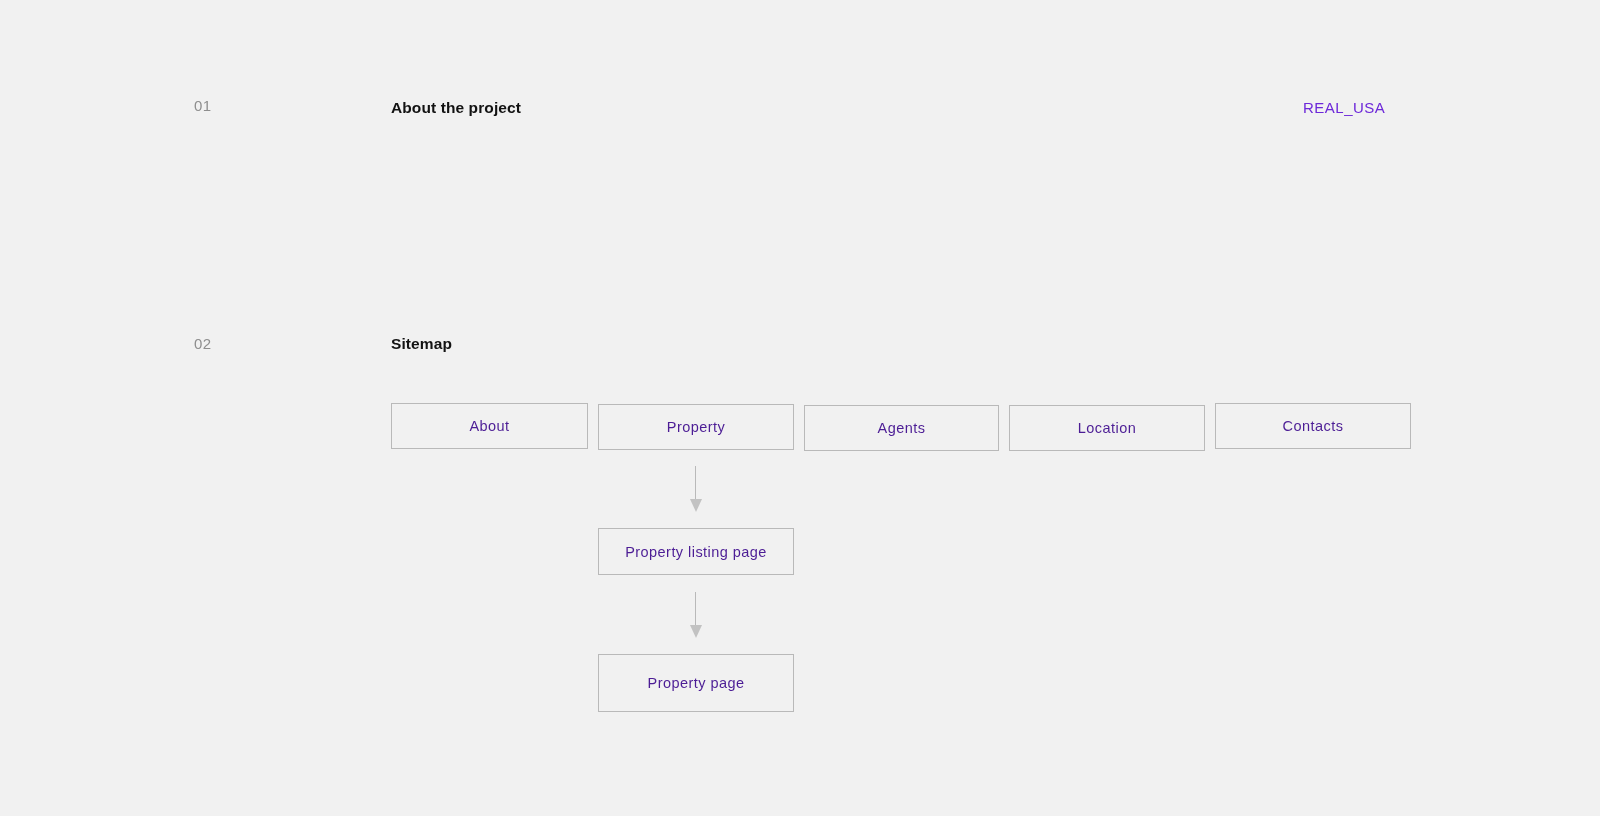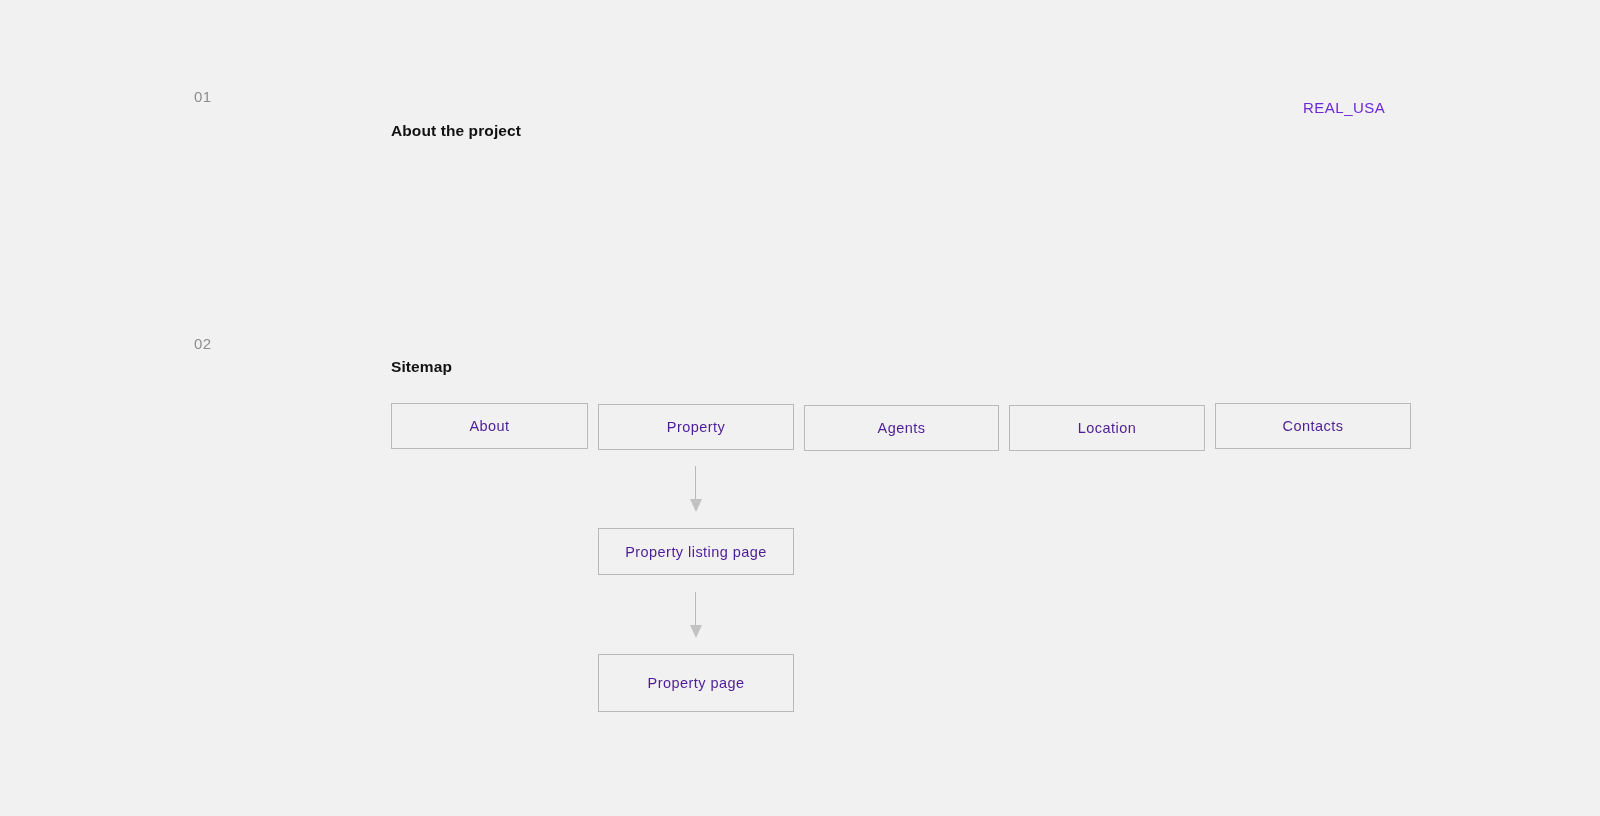--- a/index.html
+++ b/index.html
@@ -29,21 +29,20 @@
     color: #8e8e8e;
     letter-spacing: 0.4px;
     font-weight: 400;
   }
   .section-title {
     position: absolute;
     font-size: 15.5px;
     color: #121212;
     font-weight: 700;
     letter-spacing: 0.1px;
-    margin-top: 23px;
   }
   .brand-tag {
     position: absolute;
     font-size: 15px;
     color: #6d28d9;
     letter-spacing: 0.5px;
     font-weight: 400;
   }
 
   
@@ -102,21 +101,21 @@
     border-left: 6px solid transparent;
     border-right: 6px solid transparent;
     border-top: 13px solid #c2c2c2;
   }
 </style>
 </head>
 <body>
 
 <div class="page">
 
-  <div class="section-index" style="left:194px; top:88px;">01</div>
+  <div class="section-index" style="left:194px; top:97px;">01</div>
 
   <div class="section-title" style="left:391px; top:99px;">About the project</div>
 
   <div class="brand-tag" style="left:1303px; top:99px;">REAL_USA</div>
 
 
   <div class="section-index" style="left:194px; top:335px;">02</div>
 
   <div class="section-title" style="left:391px; top:335px;">Sitemap</div>
 

